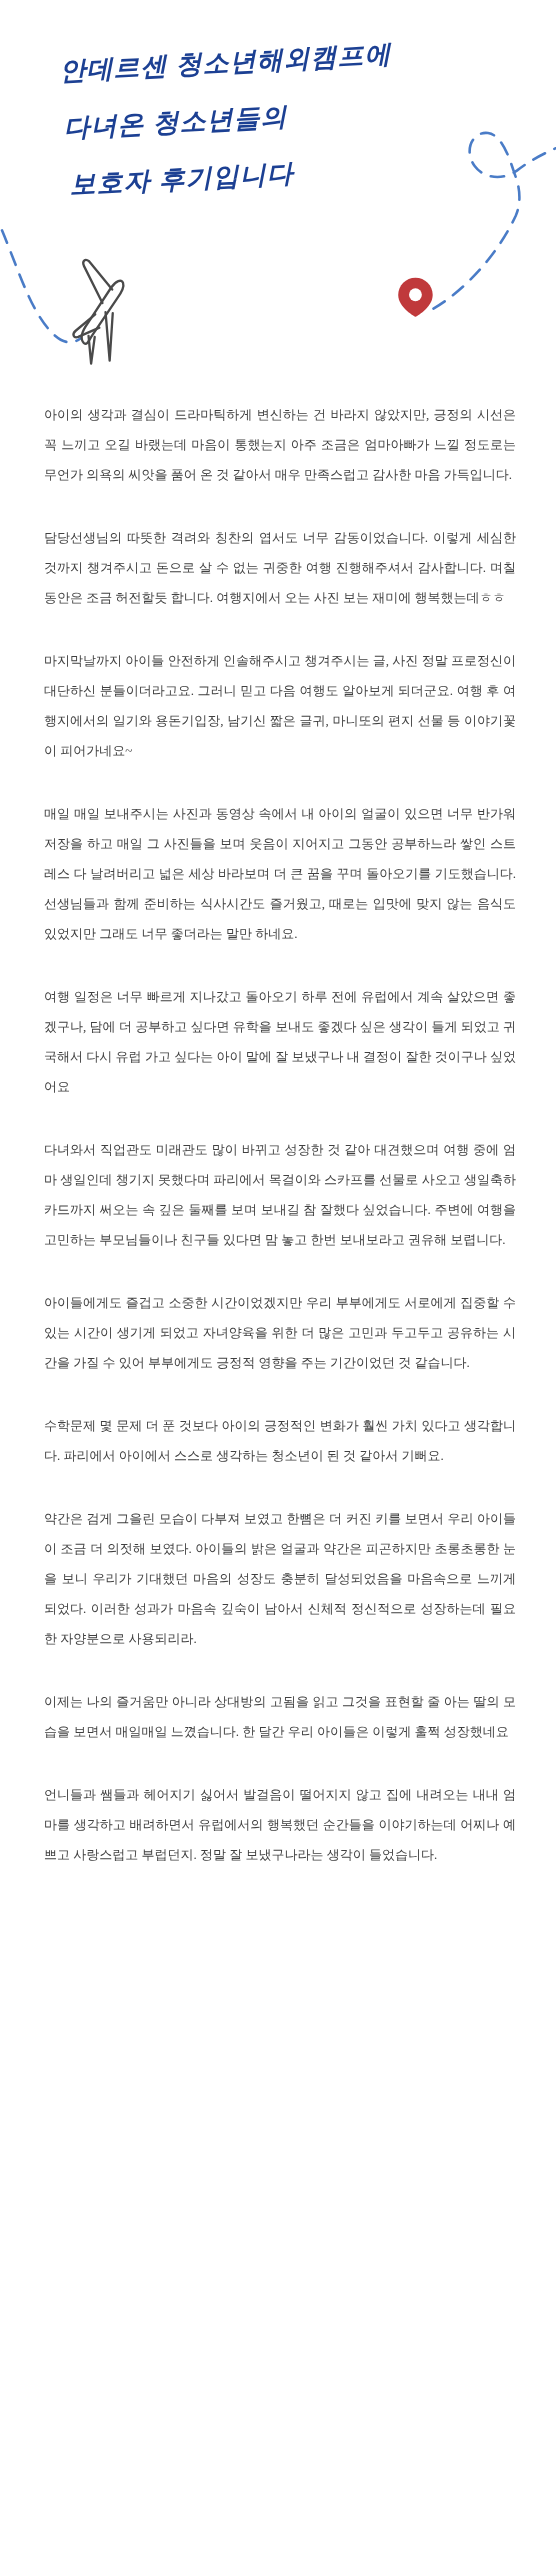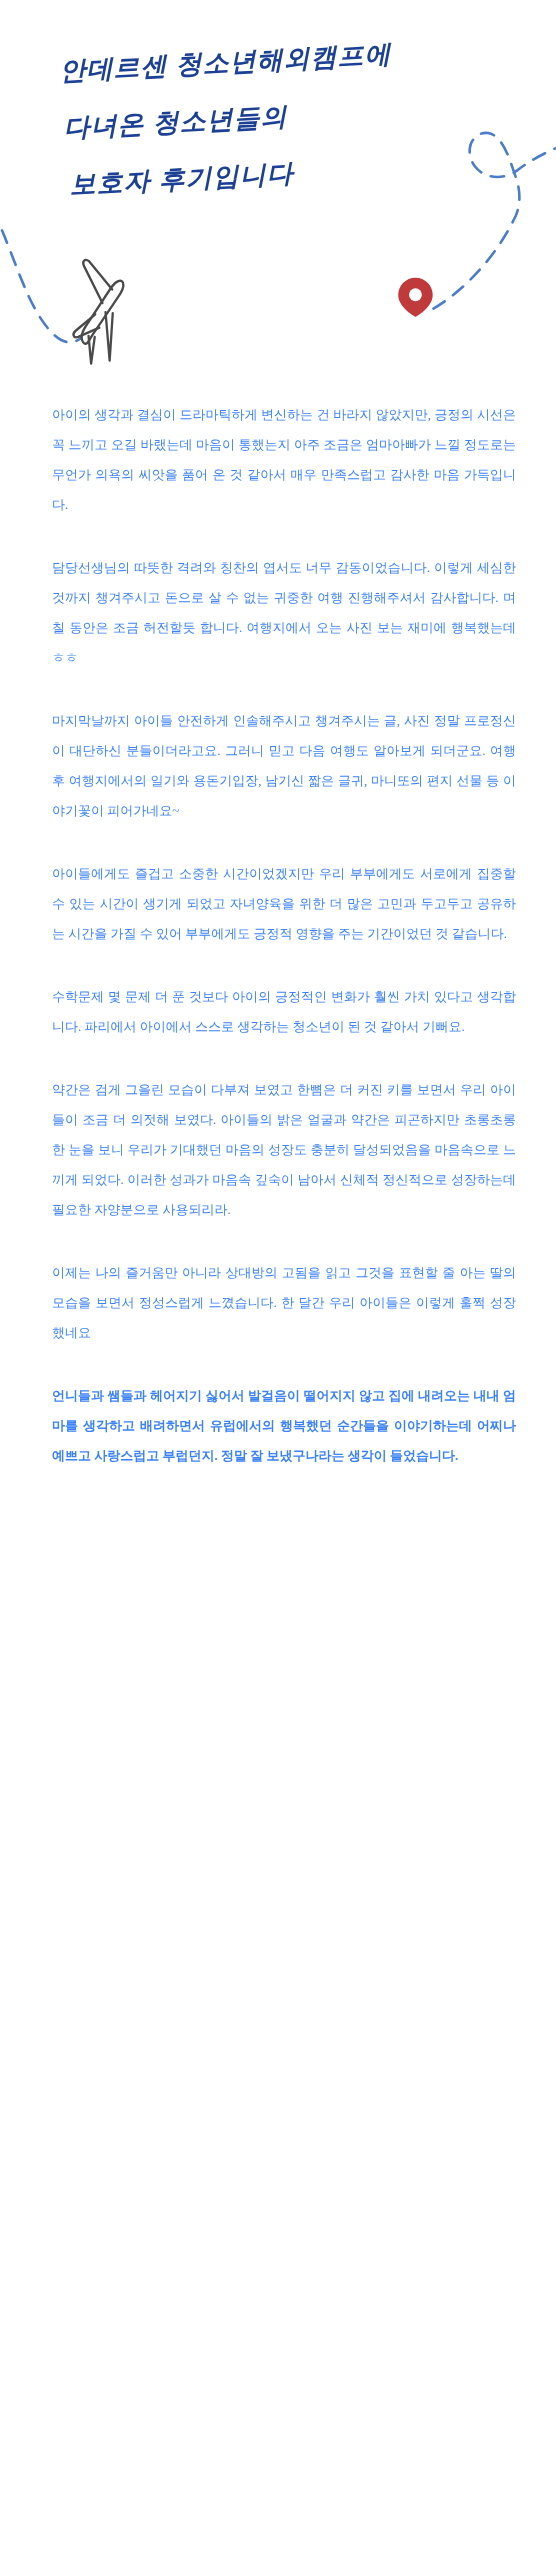--- a/index.html
+++ b/index.html
@@ -44,30 +44,30 @@
     white-space: nowrap;
   }
   .title-line:nth-child(2) { margin-left: 1px; }
   .title-line:nth-child(3) { margin-left: 4.1px; }
   
   .article {
     position: relative;
     padding: 15.5px 40px 0 40px;
   }
   .article p {
-    margin: 0 0 33px 12px;
+    margin: 0 0 33px 4px;
     font-size: 13px;
     line-height: 30px;
     letter-spacing: 0px;
-    color: #3b82f6;
+    color: #404040;
     text-align: justify;
     word-break: break-all;
     font-weight: 400;
   }
-  .article p:last-child { margin-bottom: 0; font-weight: bold; }
+  .article p:last-child { margin-bottom: 0; }
 </style>
 </head>
 <body>
 
 <div class="page">
 
   <header class="hero">
 
     <svg class="deco-svg" viewBox="0 0 1080 745" xmlns="http://www.w3.org/2000/svg" aria-hidden="true">
 
@@ -97,22 +97,25 @@
       <span class="title-line">안데르센 청소년해외캠프에</span>
       <span class="title-line">다녀온 청소년들의</span>
       <span class="title-line">보호자 후기입니다</span>
     </h1>
   </header>
 
   <main class="article">
     <p>아이의 생각과 결심이 드라마틱하게 변신하는 건 바라지 않았지만, 긍정의 시선은 꼭 느끼고 오길 바랬는데 마음이 통했는지 아주 조금은 엄마아빠가 느낄 정도로는 무언가 의욕의 씨앗을 품어 온 것 같아서 매우 만족스럽고 감사한 마음 가득입니다.</p>
     <p>담당선생님의 따뜻한 격려와 칭찬의 엽서도 너무 감동이었습니다. 이렇게 세심한 것까지 챙겨주시고 돈으로 살 수 없는 귀중한 여행 진행해주셔서 감사합니다. 며칠 동안은 조금 허전할듯 합니다. 여행지에서 오는 사진 보는 재미에 행복했는데ㅎㅎ</p>
     <p>마지막날까지 아이들 안전하게 인솔해주시고 챙겨주시는 글, 사진 정말 프로정신이 대단하신 분들이더라고요. 그러니 믿고 다음 여행도 알아보게 되더군요. 여행 후 여행지에서의 일기와 용돈기입장, 남기신 짧은 글귀, 마니또의 편지 선물 등 이야기꽃이 피어가네요~</p>
+    <p>매일 매일 보내주시는 사진과 동영상 속에서 내 아이의 얼굴이 있으면 너무 반가워 저장을 하고 매일 그 사진들을 보며 웃음이 지어지고 그동안 공부하느라 쌓인 스트레스 다 날려버리고 넓은 세상 바라보며 더 큰 꿈을 꾸며 돌아오기를 기도했습니다. 선생님들과 함께 준비하는 식사시간도 즐거웠고, 때로는 입맛에 맞지 않는 음식도 있었지만 그래도 너무 좋더라는 말만 하네요.</p>
+    <p>여행 일정은 너무 빠르게 지나갔고 돌아오기 하루 전에 유럽에서 계속 살았으면 좋겠구나, 담에 더 공부하고 싶다면 유학을 보내도 좋겠다 싶은 생각이 들게 되었고 귀국해서 다시 유럽 가고 싶다는 아이 말에 잘 보냈구나 내 결정이 잘한 것이구나 싶었어요</p>
+    <p>다녀와서 직업관도 미래관도 많이 바뀌고 성장한 것 같아 대견했으며 여행 중에 엄마 생일인데 챙기지 못했다며 파리에서 목걸이와 스카프를 선물로 사오고 생일축하 카드까지 써오는 속 깊은 둘째를 보며 보내길 참 잘했다 싶었습니다. 주변에 여행을 고민하는 부모님들이나 친구들 있다면 맘 놓고 한번 보내보라고 권유해 보렵니다.</p>
     <p>아이들에게도 즐겁고 소중한 시간이었겠지만 우리 부부에게도 서로에게 집중할 수 있는 시간이 생기게 되었고 자녀양육을 위한 더 많은 고민과 두고두고 공유하는 시간을 가질 수 있어 부부에게도 긍정적 영향을 주는 기간이었던 것 같습니다.</p>
     <p>수학문제 몇 문제 더 푼 것보다 아이의 긍정적인 변화가 훨씬 가치 있다고 생각합니다. 파리에서 아이에서 스스로 생각하는 청소년이 된 것 같아서 기뻐요.</p>
     <p>약간은 검게 그을린 모습이 다부져 보였고 한뼘은 더 커진 키를 보면서 우리 아이들이 조금 더 의젓해 보였다. 아이들의 밝은 얼굴과 약간은 피곤하지만 초롱초롱한 눈을 보니 우리가 기대했던 마음의 성장도 충분히 달성되었음을 마음속으로 느끼게 되었다. 이러한 성과가 마음속 깊숙이 남아서 신체적 정신적으로 성장하는데 필요한 자양분으로 사용되리라.</p>
-    <p>이제는 나의 즐거움만 아니라 상대방의 고됨을 읽고 그것을 표현할 줄 아는 딸의 모습을 보면서 정성스럽게 느꼈습니다. 한 달간 우리 아이들은 이렇게 훌쩍 성장했네요</p>
+    <p>이제는 나의 즐거움만 아니라 상대방의 고됨을 읽고 그것을 표현할 줄 아는 딸의 모습을 보면서 매일매일 느꼈습니다. 한 달간 우리 아이들은 이렇게 훌쩍 성장했네요</p>
     <p>언니들과 쌤들과 헤어지기 싫어서 발걸음이 떨어지지 않고 집에 내려오는 내내 엄마를 생각하고 배려하면서 유럽에서의 행복했던 순간들을 이야기하는데 어찌나 예쁘고 사랑스럽고 부럽던지. 정말 잘 보냈구나라는 생각이 들었습니다.</p>
 
   </main>
 
 </div>
 
 
 </body></html>

